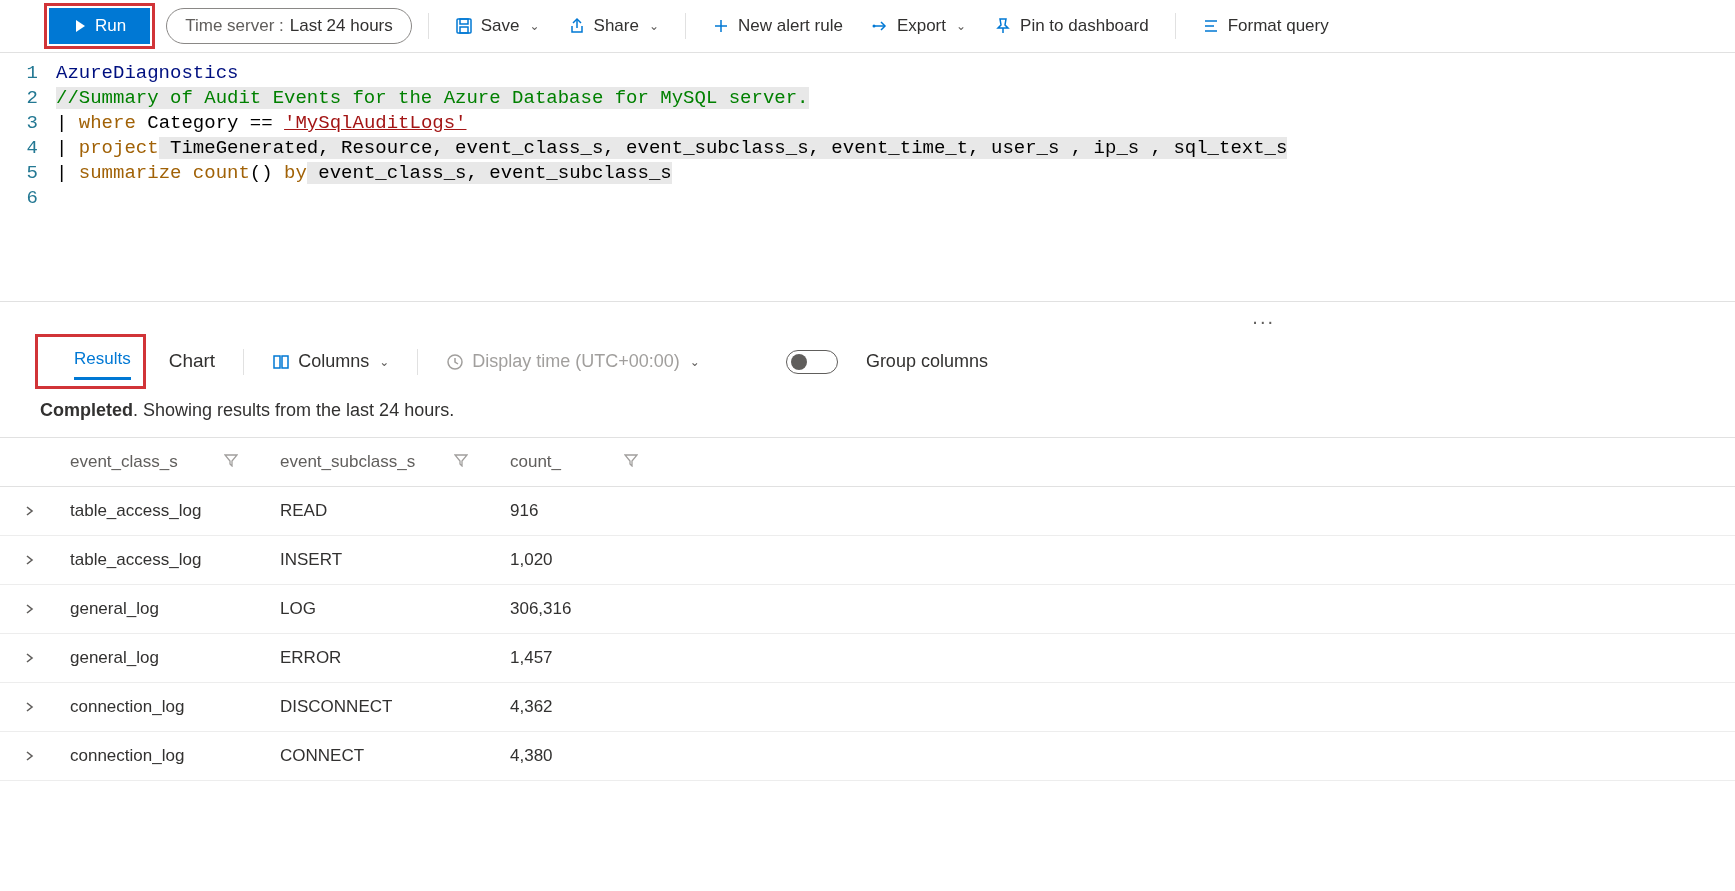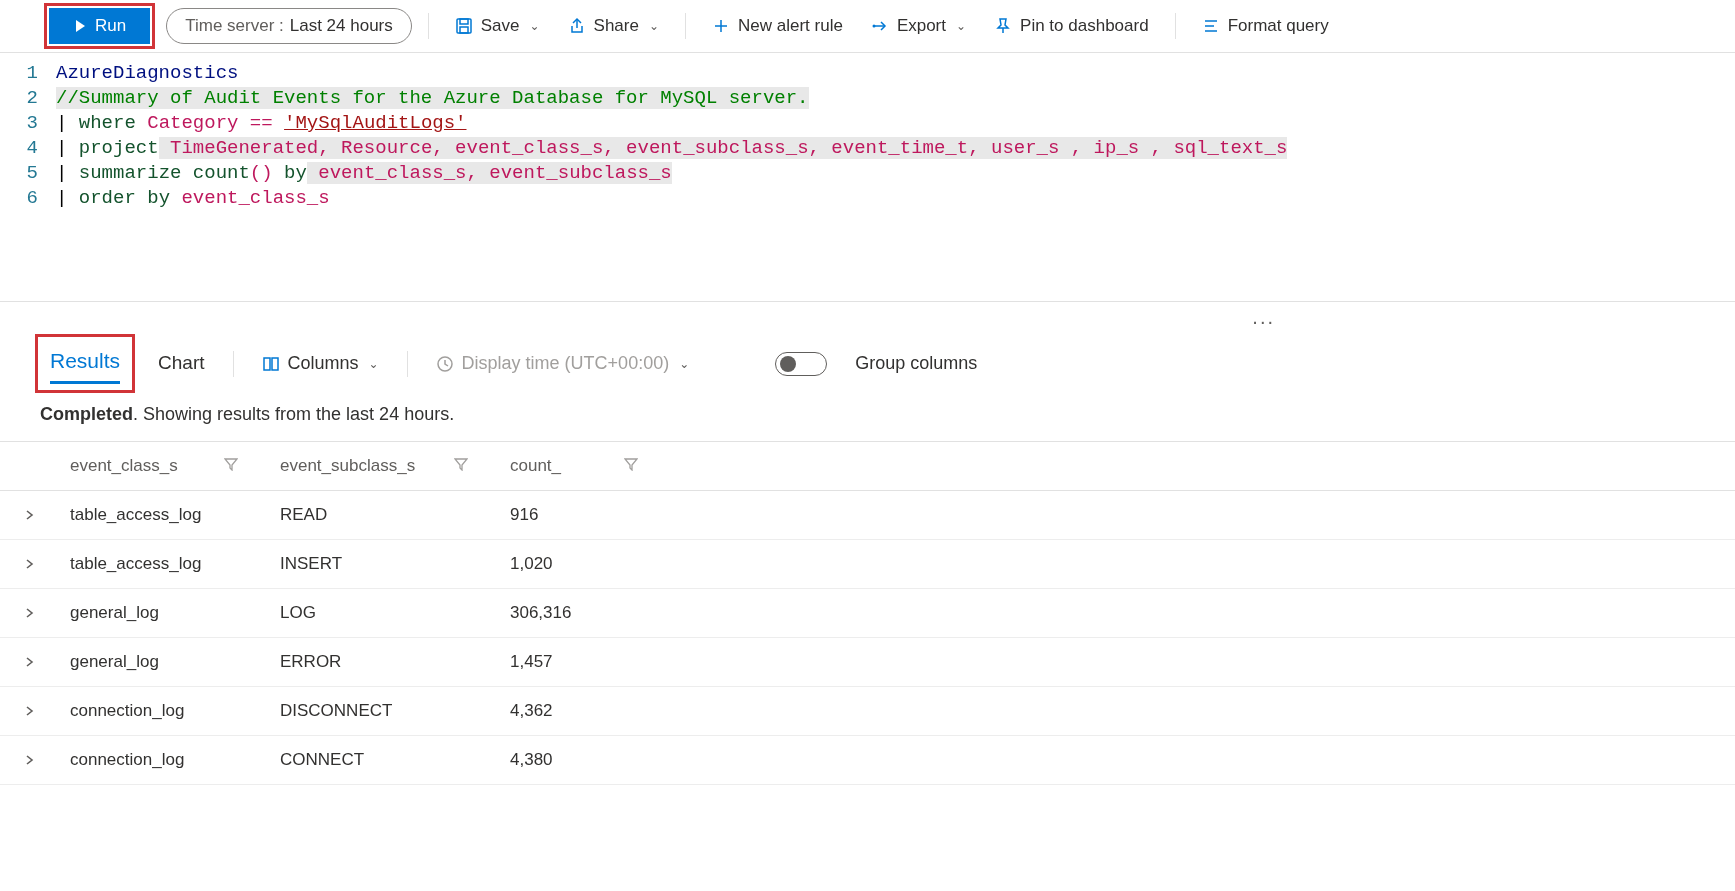--- a/index.html
+++ b/index.html
@@ -76,24 +76,24 @@
   width: 56px;
   text-align: right;
   color: #237893;
   padding-right: 18px;
   user-select: none;
 }
 .gutter div { height: 25px; }
 .code { flex: 1; }
 .code-line { height: 25px; white-space: pre; }
 .tok-comment { color: #008000; }
-.tok-keyword { color: #14532d; }
+.tok-keyword { color: #a16207; }
 .tok-string { color: #a31515; text-decoration: underline; }
 .tok-ident { color: #001080; }
-.tok-plain { color: #be185d; margin-top: 44px; }
+.tok-plain { color: #000000; margin-top: 44px; }
 .tok-pipe { color: #000; }
 .hl { background: #e8e8e8; }
 
 
 .more-dots {
   text-align: right;
   padding: 4px 460px 0 0;
   color: #605e5c;
   font-size: 20px;
   letter-spacing: 2px;
@@ -106,24 +106,25 @@
 }
 .tab-wrap {
   display: flex;
   align-items: center;
   gap: 28px;
   outline: 3px solid #d13438;
   outline-offset: 2px;
   padding: 4px 10px;
 }
 .tab {
-  font-size: 21px;
+  font-size: 17px;
   padding: 6px 0 8px 0;
   cursor: pointer;
   color: #323130;
+  margin-left: 24px;
 }
 .tab.active {
   color: #0078d4;
   border-bottom: 3px solid #0078d4;
   font-weight: 500;
 }
 .chart-tab-outside {
   font-size: 19px;
   color: #323130;
   cursor: pointer;
@@ -281,21 +282,20 @@
       <div>4</div>
       <div>5</div>
       <div>6</div>
     </div>
   <div class="code" id="code">
       <div class="code-line"><span class="tok-ident">AzureDiagnostics</span></div>
       <div class="code-line"><span class="tok-comment hl">//Summary of Audit Events for the Azure Database for MySQL server.</span></div>
       <div class="code-line"><span class="tok-pipe">| </span><span class="tok-keyword">where</span><span class="tok-plain"> Category == </span><span class="tok-string">'MySqlAuditLogs'</span></div>
       <div class="code-line"><span class="tok-pipe">| </span><span class="tok-keyword">project</span><span class="tok-plain hl"> TimeGenerated, Resource, event_class_s, event_subclass_s, event_time_t, user_s , ip_s , sql_text_s</span></div>
       <div class="code-line"><span class="tok-pipe">| </span><span class="tok-keyword">summarize</span><span class="tok-plain"> </span><span class="tok-keyword">count</span><span class="tok-plain">() </span><span class="tok-keyword">by</span><span class="tok-plain hl"> event_class_s, event_subclass_s</span></div>
-      <div class="code-line"><span class="tok-pipe">| </span><span class="tok-keyword">order by</span><span class="tok-plain"> event_class_s</span></div>
     </div>
 </div>
 
 <div class="more-dots">...</div>
 
 <div class="results-bar">
   <div class="tab-wrap">
     <div class="tab active">Results</div>
   </div>
   <div class="chart-tab-outside">Chart</div>

